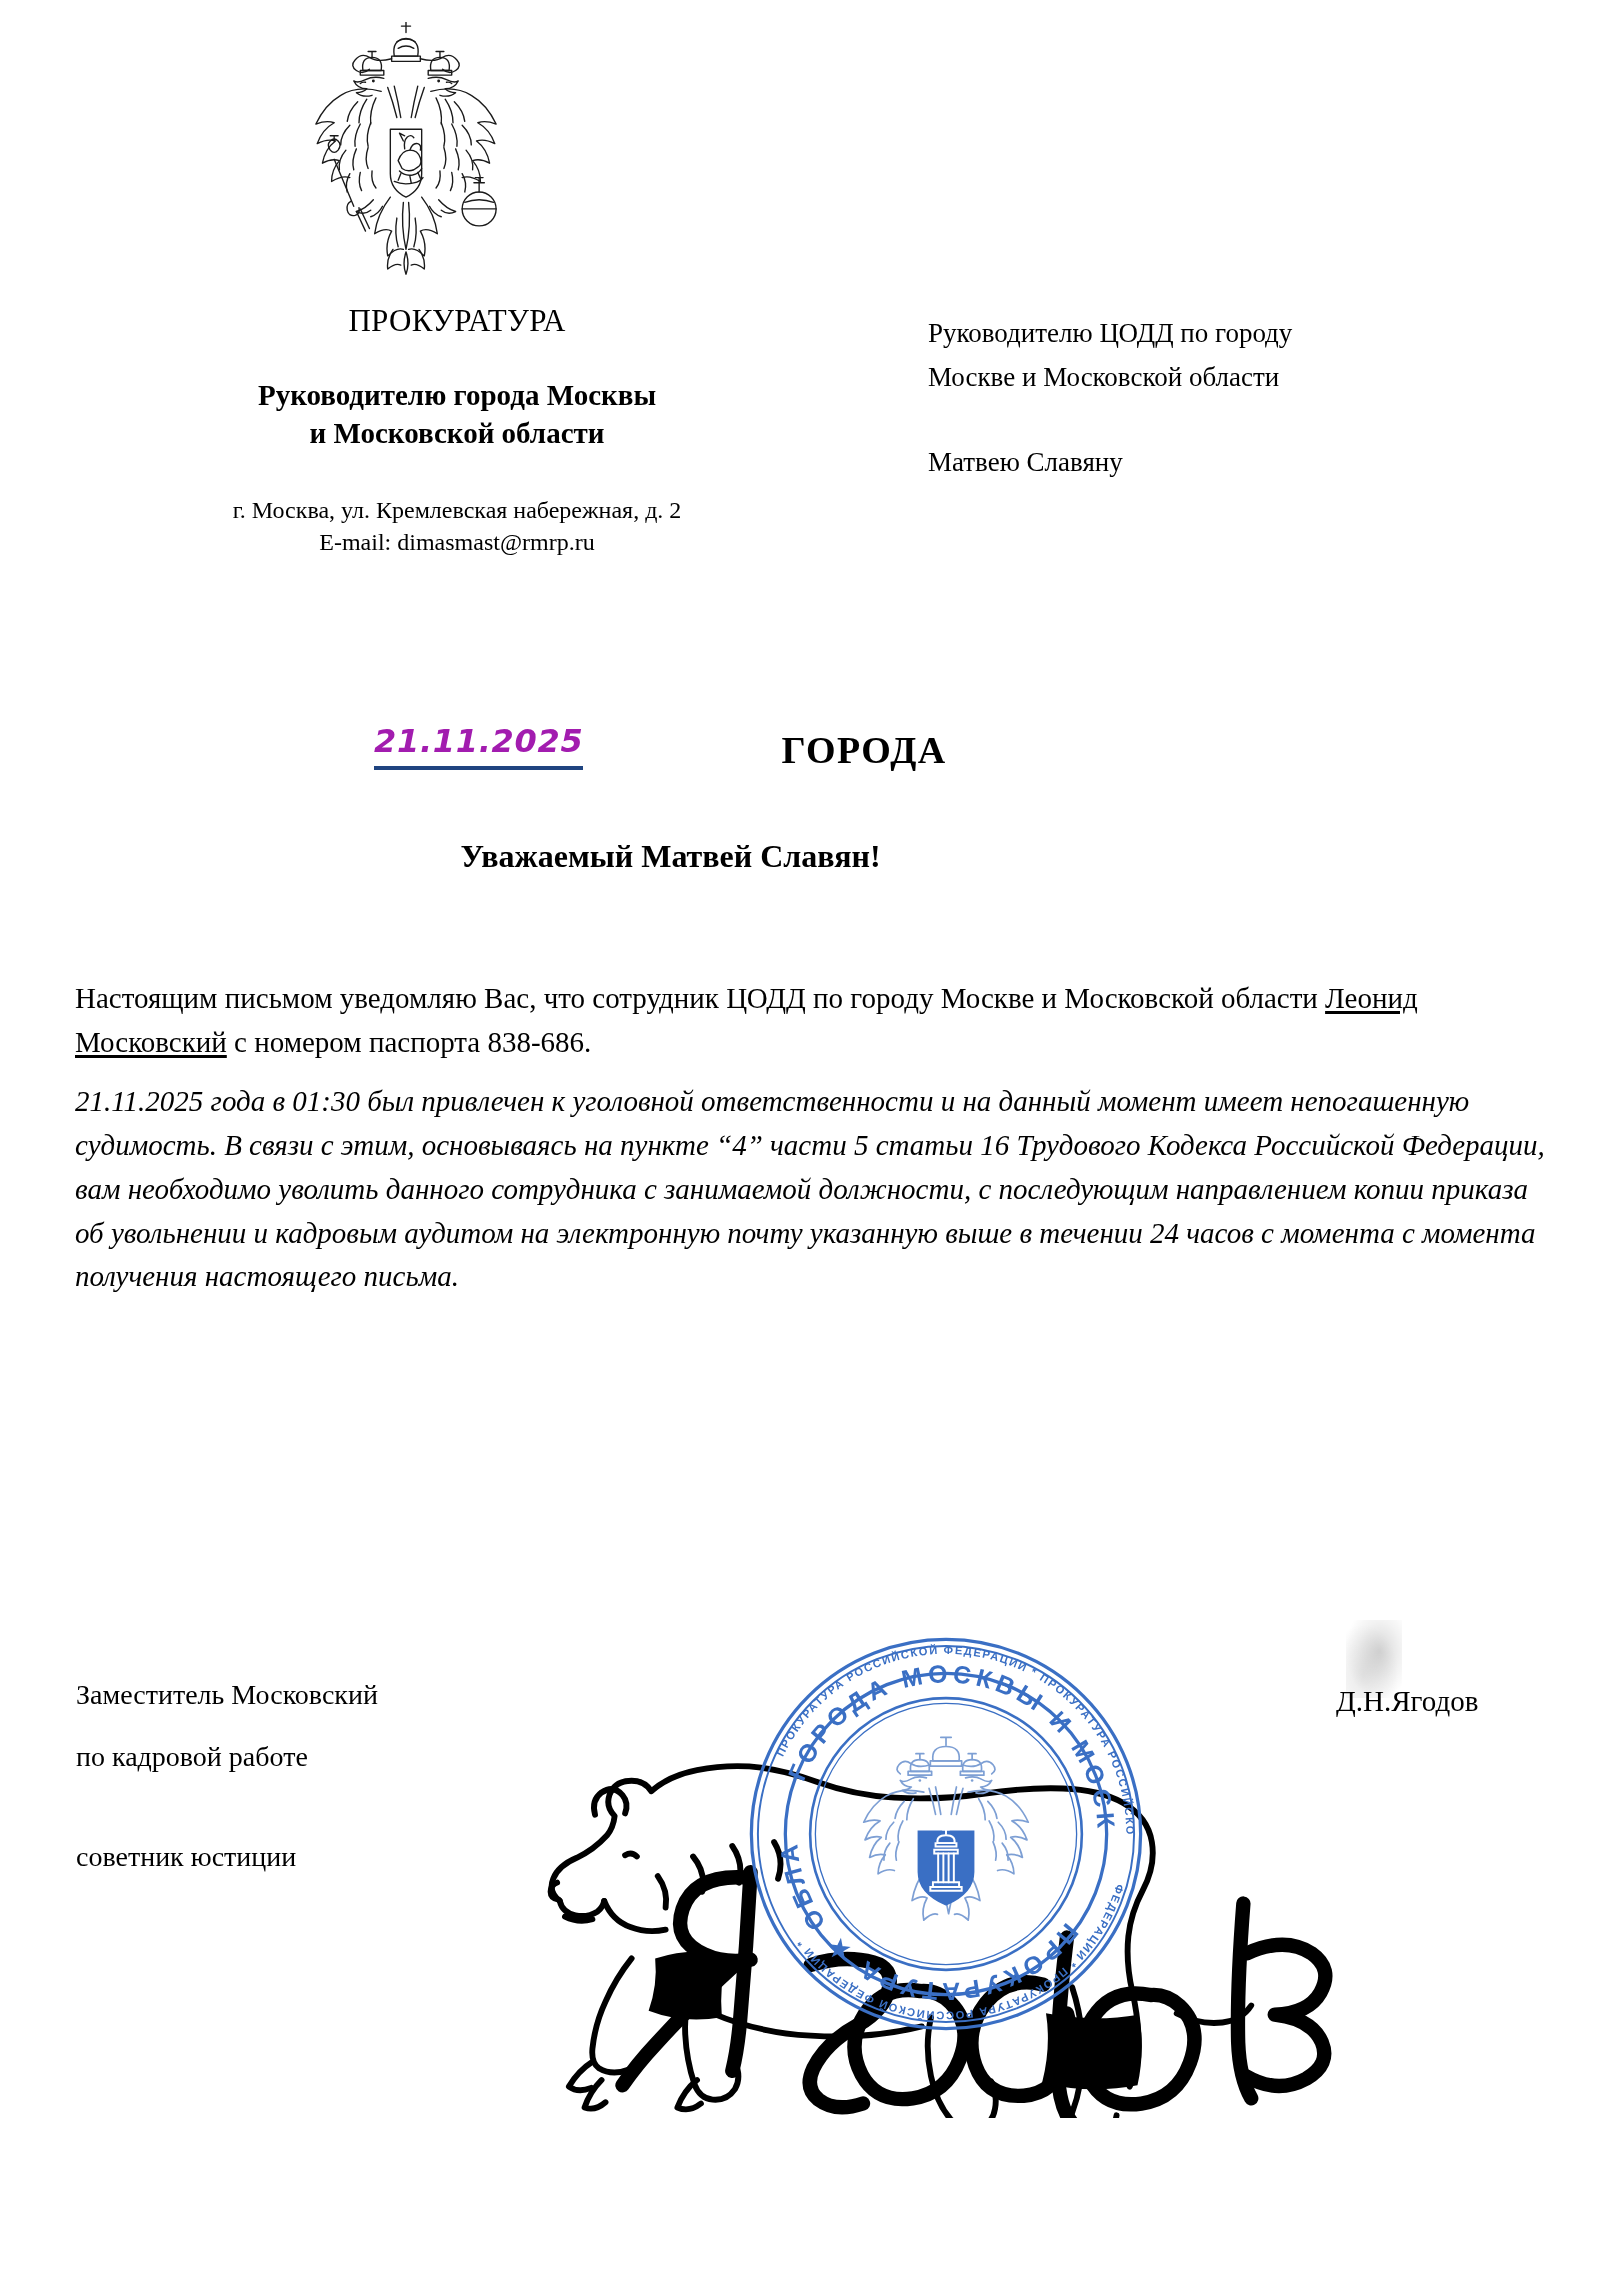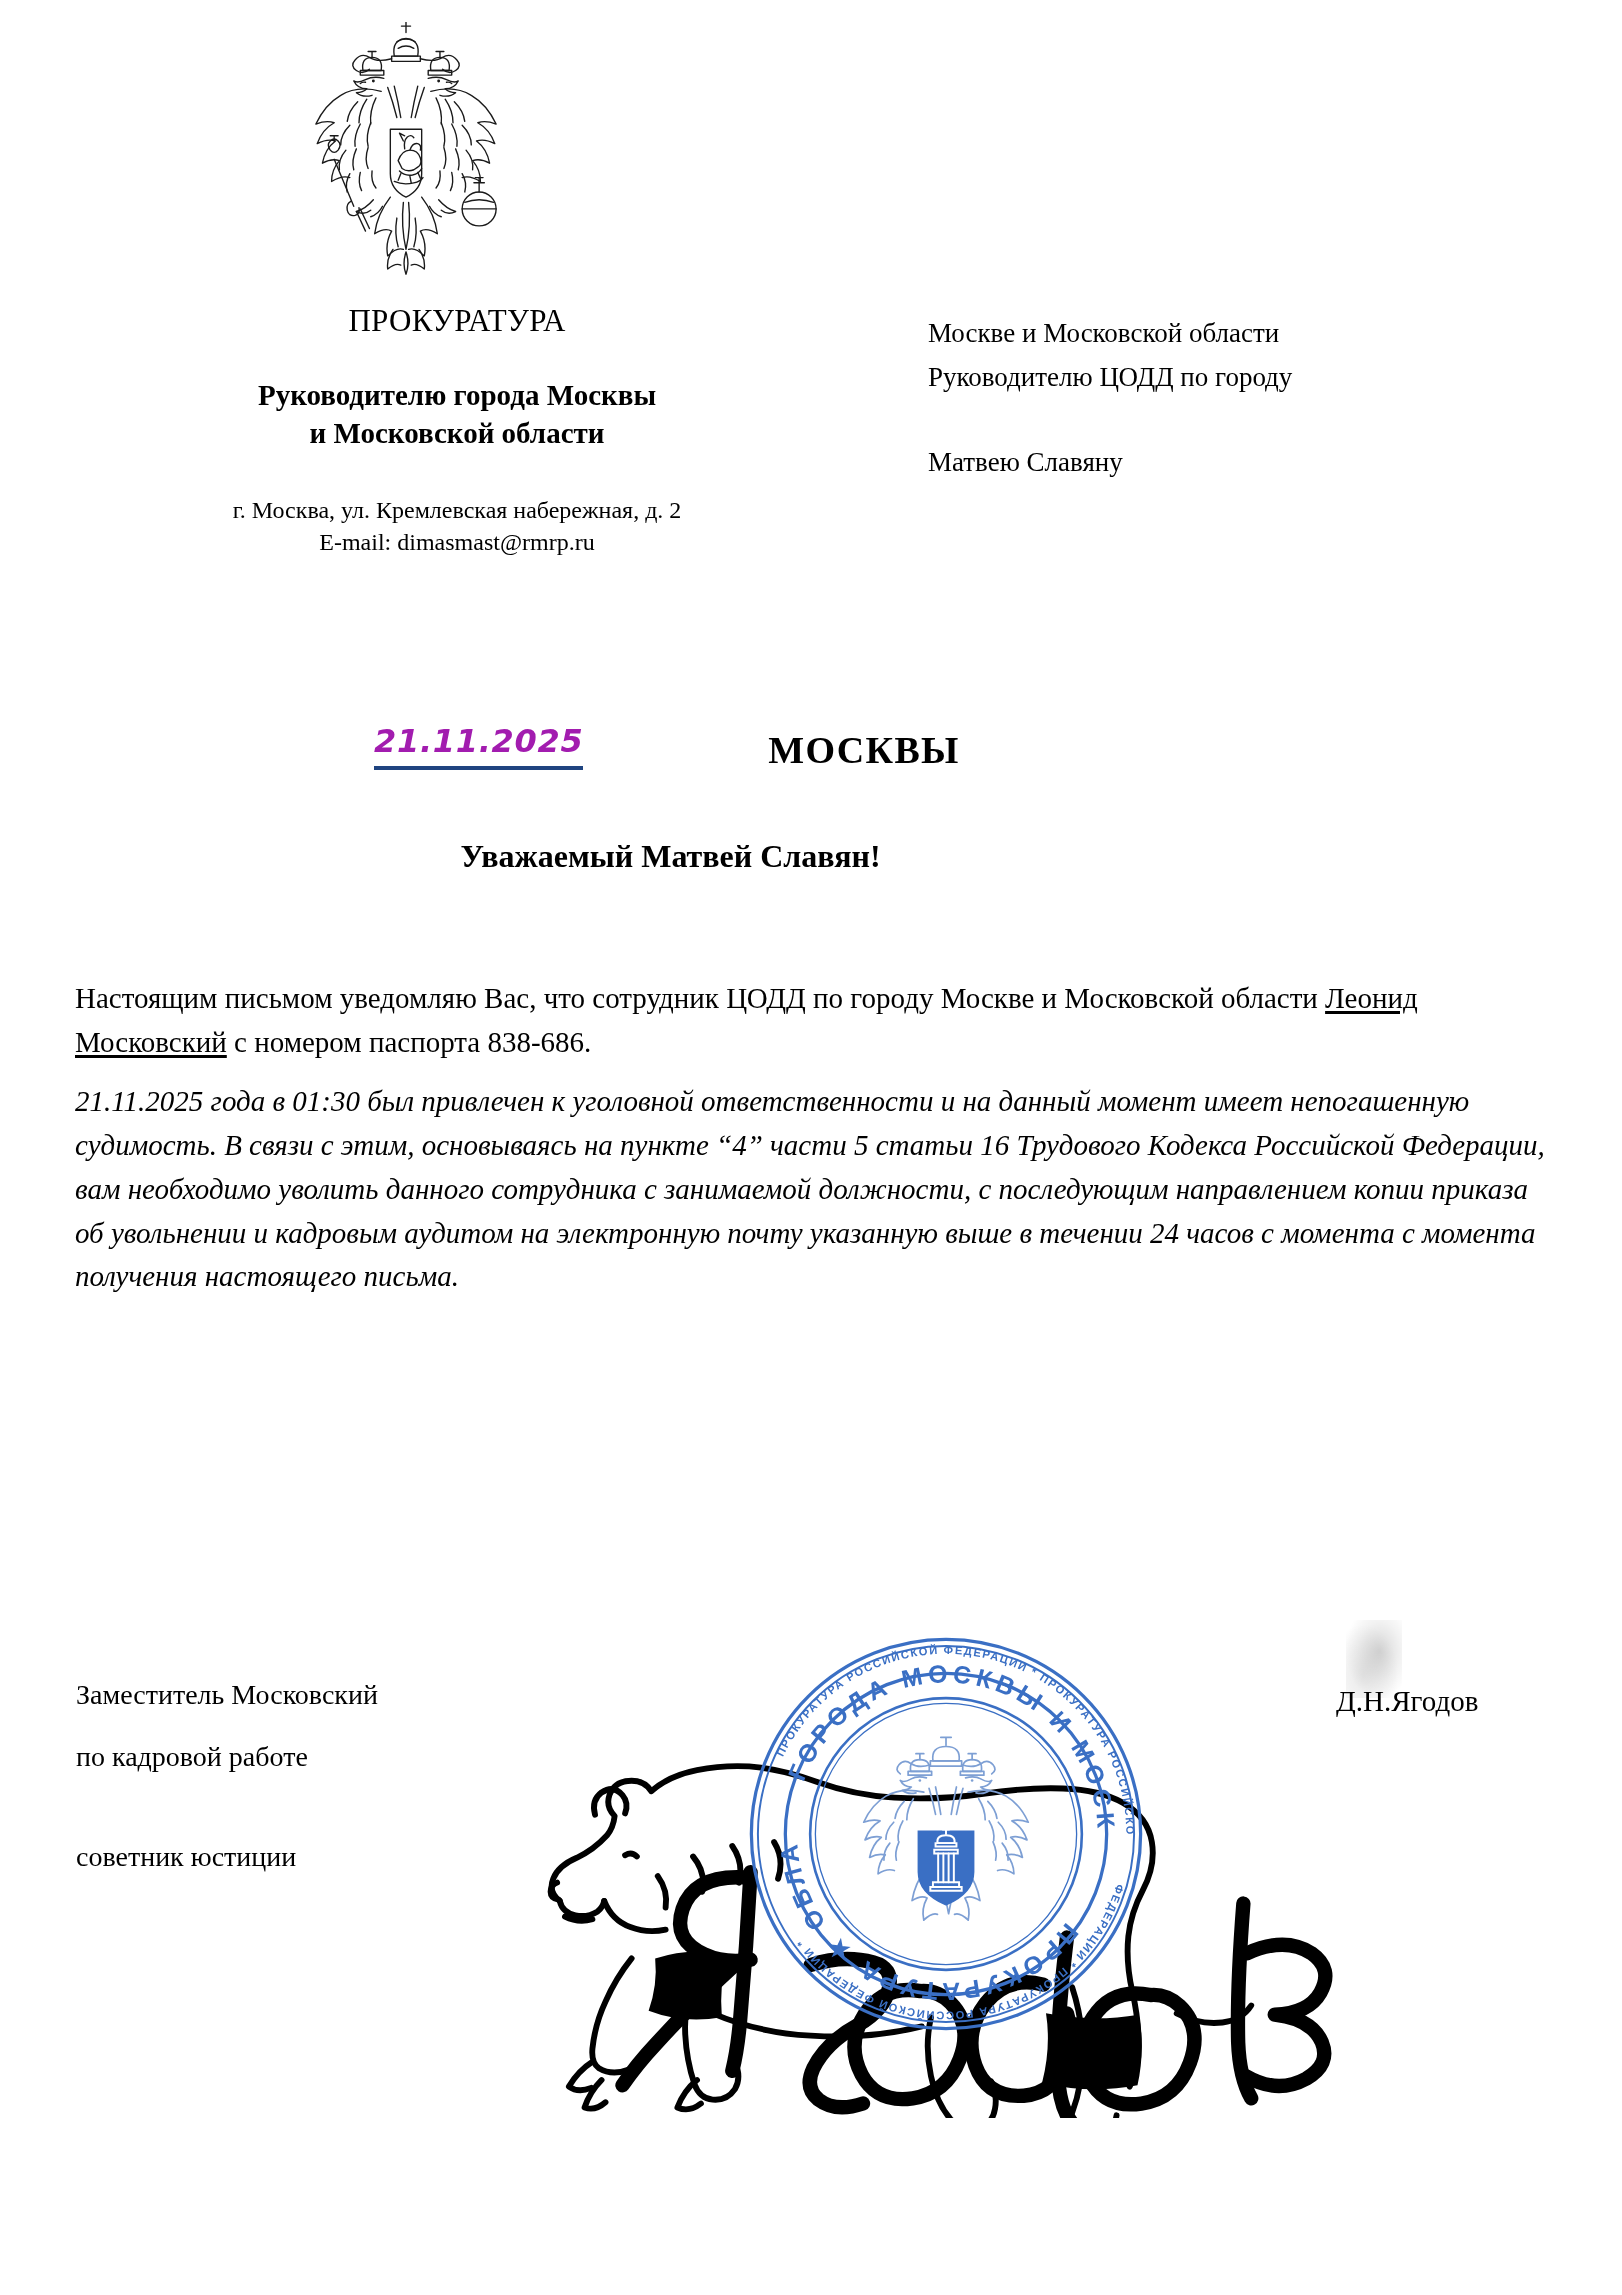--- a/index.html
+++ b/index.html
@@ -275,28 +275,28 @@
       <div>Руководителю города Москвы</div>
       <div>и Московской области</div>
     </div>
     <div class="lh-address">
       <div>г. Москва, ул. Кремлевская набережная, д. 2</div>
       <div>E-mail: dimasmast@rmrp.ru</div>
     </div>
   </div>
 
   <div class="recipient">
+    <div>Руководителю ЦОДД по городу</div>
     <div>Москве и Московской области</div>
-    <div>Руководителю ЦОДД по городу</div>
     <div class="rcp-name">Матвею Славяну</div>
   </div>
 
   <div class="date-stamp">21.11.2025</div>
 
-  <div class="doc-title">МОСКВЫ</div>
+  <div class="doc-title">ГОРОДА</div>
 
   <div class="greeting">Уважаемый Матвей Славян!</div>
 
   <div class="body-text">
     <p><span>Настоящим письмом уведомляю Вас, что сотрудник ЦОДД по городу Москве и Московской области </span><span class="u-name">Леонид Московский</span><span> с номером паспорта 838-686.</span></p>
     <p>21.11.2025 года в 01:30 был привлечен к уголовной ответственности и на данный момент имеет непогашенную судимость. В связи с этим, основываясь на пункте “4” части 5 статьи 16 Трудового Кодекса Российской Федерации, вам необходимо уволить данного сотрудника с занимаемой должности, с последующим направлением копии приказа об увольнении и кадровым аудитом на электронную почту указанную выше в течении 24 часов с момента с момента получения настоящего письма.</p>
   </div>
 
   <div class="signature-art">
     <svg viewBox="0 0 1400 800" xmlns="http://www.w3.org/2000/svg">

